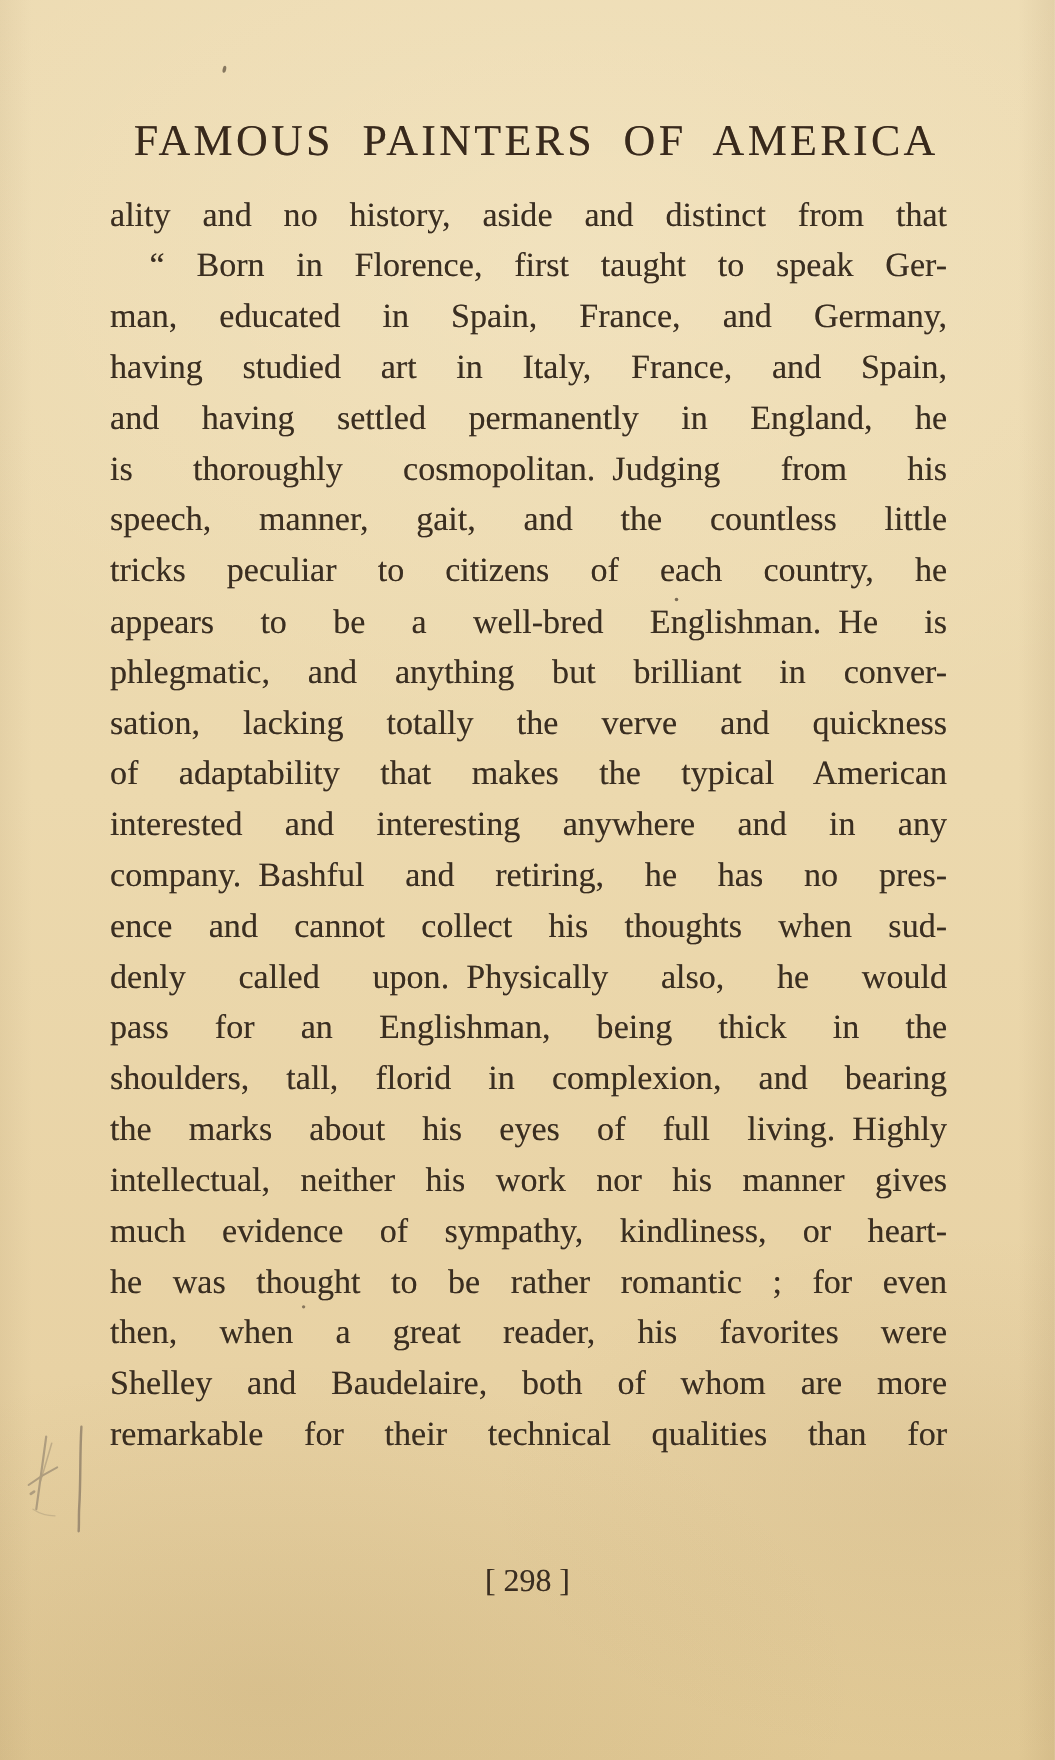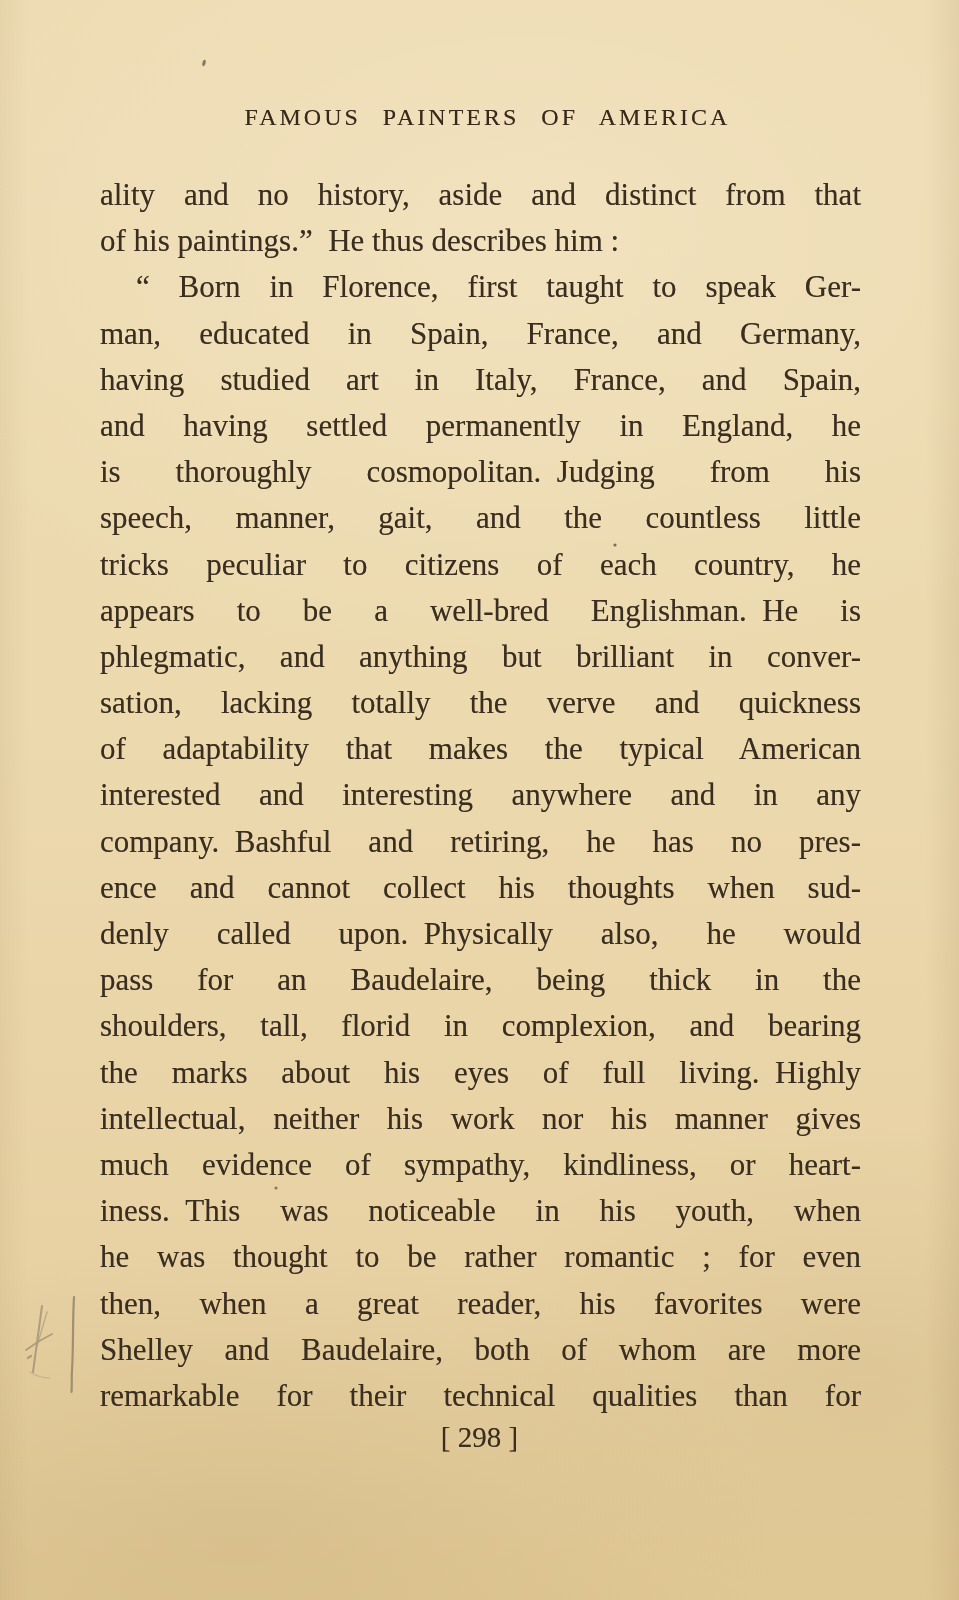--- a/index.html
+++ b/index.html
@@ -21,21 +21,21 @@
       radial-gradient(700px 400px at 90% 85%, rgba(133,102,58,0.08), rgba(133,102,58,0) 60%),
       radial-gradient(1100px 700px at 55% 15%, rgba(255,248,228,0.25), rgba(255,248,228,0) 65%),
       linear-gradient(90deg, rgba(120,90,50,0.07) 0%, rgba(120,90,50,0) 3%, rgba(120,90,50,0) 96.5%, rgba(120,90,50,0.10) 100%),
       linear-gradient(180deg, #eddbb2 0%, #ecd9ae 45%, #e8d2a4 78%, #e0c894 100%);
   }
   .running-head {
     position: absolute;
     left: 16px; right: 0;
     top: 104px;
     text-align: center;
-    font-size: 24px;
+    font-size: 40px;
     letter-spacing: 3px;
     word-spacing: 13px;
     color: #38291c;
     text-shadow: 0 0 0.6px rgba(56,41,28,0.55);
   }
   .body-lines {
     position: absolute;
     left: 100px;
     top: 172px;
     width: 761px;
@@ -73,42 +73,40 @@
 </style>
 </head>
 <body>
 
 <div class="page">
 
   <div class="running-head">FAMOUS PAINTERS OF AMERICA</div>
 
   <div class="body-lines">
       <div class="line">ality and no history, aside and distinct from that</div>
-      <div class="line par-end">of his paintings.” He thus describes him :</div>
       <div class="line indent">“ Born in Florence, first taught to speak Ger-</div>
       <div class="line">man, educated in Spain, France, and Germany,</div>
       <div class="line">having studied art in Italy, France, and Spain,</div>
       <div class="line">and having settled permanently in England, he</div>
       <div class="line">is thoroughly cosmopolitan. Judging from his</div>
       <div class="line">speech, manner, gait, and the countless little</div>
       <div class="line">tricks peculiar to citizens of each country, he</div>
       <div class="line">appears to be a well-bred Englishman. He is</div>
       <div class="line">phlegmatic, and anything but brilliant in conver-</div>
       <div class="line">sation, lacking totally the verve and quickness</div>
       <div class="line">of adaptability that makes the typical American</div>
       <div class="line">interested and interesting anywhere and in any</div>
       <div class="line">company. Bashful and retiring, he has no pres-</div>
       <div class="line">ence and cannot collect his thoughts when sud-</div>
       <div class="line">denly called upon. Physically also, he would</div>
-      <div class="line">pass for an Baudelaire, being thick in the</div>
+      <div class="line">pass for an Englishman, being thick in the</div>
       <div class="line">shoulders, tall, florid in complexion, and bearing</div>
       <div class="line">the marks about his eyes of full living. Highly</div>
       <div class="line">intellectual, neither his work nor his manner gives</div>
       <div class="line">much evidence of sympathy, kindliness, or heart-</div>
-      <div class="line">iness. This was noticeable in his youth, when</div>
       <div class="line">he was thought to be rather romantic ; for even</div>
       <div class="line">then, when a great reader, his favorites were</div>
       <div class="line">Shelley and Baudelaire, both of whom are more</div>
       <div class="line">remarkable for their technical qualities than for</div>
     </div>
 
   <div class="page-number">[ 298 ]</div>
 
   <svg class="marks-overlay" viewBox="0 0 959 1600" xmlns="http://www.w3.org/2000/svg">
 

